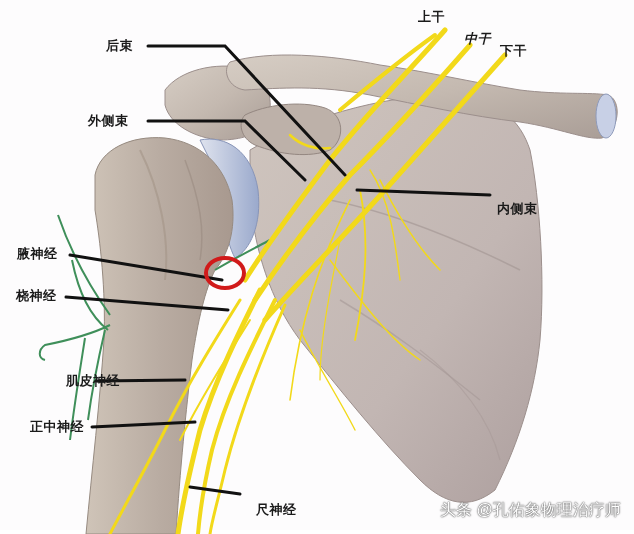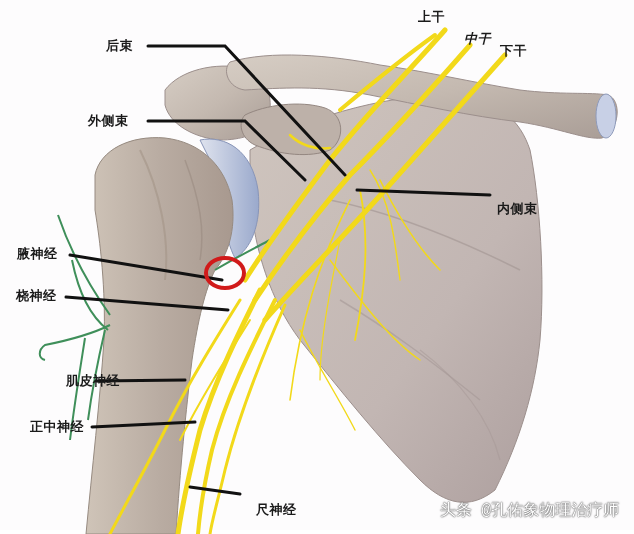--- a/index.html
+++ b/index.html
@@ -1,20 +1,20 @@
 <!DOCTYPE html>
 <html><head>
 <meta charset="utf-8">
 <style>
   html, body { margin: 0; padding: 0; background: #ffffff; }
   body { width: 634px; height: 534px; overflow: hidden; position: relative; font-family: "DejaVu Sans", sans-serif; }
   #stage { position: absolute; left: 0; top: 0; width: 634px; height: 530px; background: #fdfcfd; }
   svg.art { position: absolute; left: 0; top: 0; }
   .label { position: absolute; font-family: "DejaVu Sans", sans-serif; font-size: 13px; color: #1a1a1a; font-weight: bold; white-space: nowrap; letter-spacing: 0.5px; }
-  .watermark { position: absolute; left: 440px; top: 500px; font-size: 16px; color: #ffffff; font-family: Liberation Mono, monospace; text-shadow: 0 0 2px #555, 0 0 1px #333; white-space: nowrap; }
+  .watermark { position: absolute; left: 440px; top: 500px; font-size: 16px; color: #ffffff; font-family: Liberation Sans, sans-serif; text-shadow: 0 0 2px #555, 0 0 1px #333; white-space: nowrap; }
 </style>
 </head>
 <body>
 
 <div id="stage">
   <svg class="art" width="634" height="534" viewBox="0 0 634 534">
     <defs>
       <linearGradient id="boneGrad" x1="0" y1="0" x2="1" y2="1">
         <stop offset="0" stop-color="#d6cdc4"></stop>
         <stop offset="0.5" stop-color="#c4b9b0"></stop>

